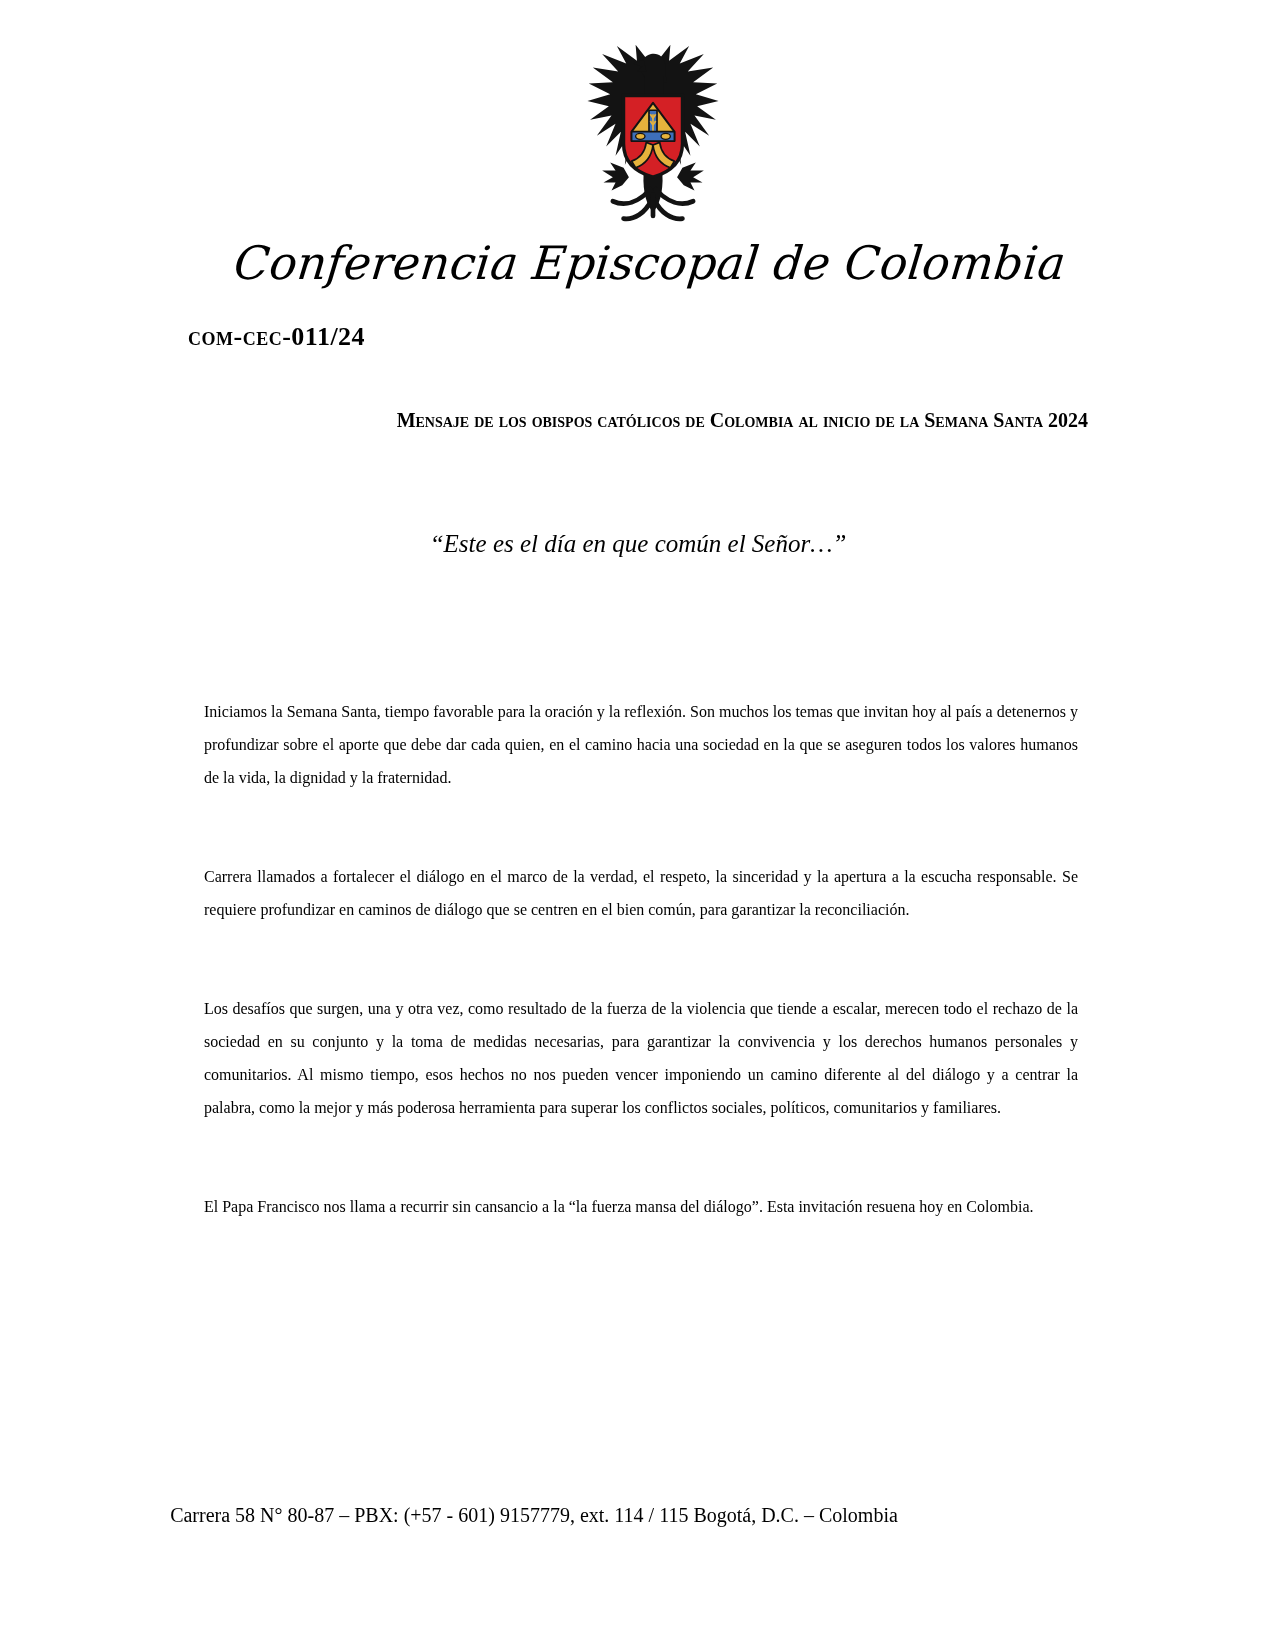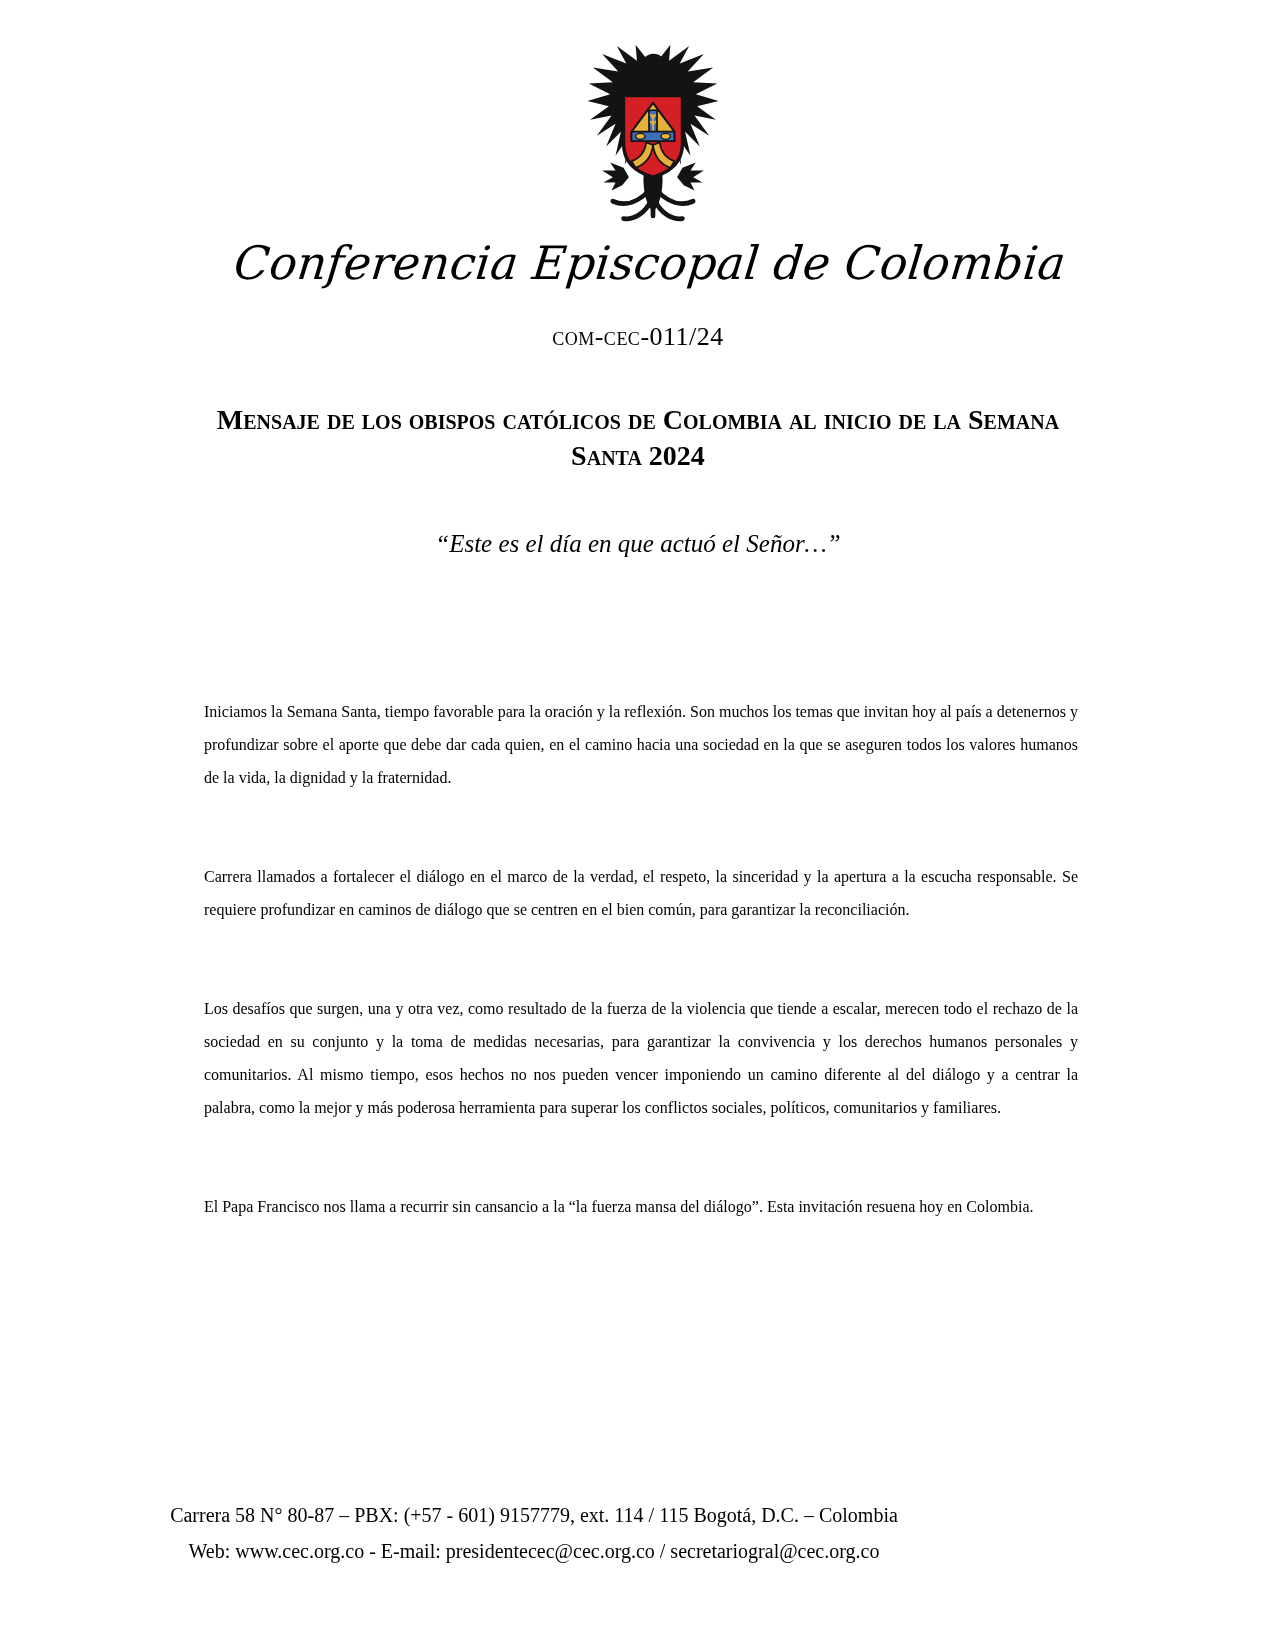--- a/index.html
+++ b/index.html
@@ -7,27 +7,27 @@
     position:relative; width:1276px; height:1651px; background:#ffffff;
     font-family:"Liberation Serif", serif; color:#000000; overflow:hidden;
   }
   .logo-wrap { position:absolute; top:34px; left:586px; width:134px; height:196px; }
   .script {
     position:absolute; top:236px; left:12px; width:1276px; text-align:center;
     font-family:"DejaVu Serif", serif; font-style:italic; font-size:46px;
     transform:skewX(-6deg); white-space:nowrap;
   }
   .reference {
-    position:absolute; top:322px; left:188px; width:900px; text-align:center;
-    font-weight:normal; font-size:26px;
+    position:absolute; top:322px; left:188px; width:900px; 
+    font-weight:bold; font-size:26px;
     text-transform:lowercase; font-variant:small-caps; letter-spacing:0.5px;
   }
   .title {
-    position:absolute; top:402px; left:188px; width:900px; text-align:center;
-    font-weight:bold; font-size:28px; line-height:36px; font-variant:small-caps;
+    position:absolute; top:402px; left:188px; width:900px; text-align:right;
+    font-weight:bold; font-size:20px; line-height:36px; font-variant:small-caps;
   }
   .quote {
     position:absolute; top:530px; left:188px; width:900px; text-align:center;
     font-style:italic; font-size:25px;
   }
   .source {
     position:absolute; top:584px; left:188px; width:900px; text-align:center;
     font-style:italic; font-size:25px;
   }
   .body-text {
@@ -91,28 +91,27 @@
       </g>
     </svg>
   </div>
 
   <div class="script">Conferencia Episcopal de Colombia</div>
 
   <div class="reference">COM-CEC-011/24</div>
 
   <div class="title">Mensaje de los obispos católicos de Colombia al inicio de la Semana Santa 2024</div>
 
-  <div class="quote">“Este es el día en que actuó el Señor…”</div>
+  <div class="quote">“Este es el día en que común el Señor…”</div>
 
 
   <div class="body-text">
     <p>Iniciamos la Semana Santa, tiempo favorable para la oración y la reflexión. Son muchos los temas que invitan hoy al país a detenernos y profundizar sobre el aporte que debe dar cada quien, en el camino hacia una sociedad en la que se aseguren todos los valores humanos de la vida, la dignidad y la fraternidad.</p>
     <p>Carrera llamados a fortalecer el diálogo en el marco de la verdad, el respeto, la sinceridad y la apertura a la escucha responsable. Se requiere profundizar en caminos de diálogo que se centren en el bien común, para garantizar la reconciliación.</p>
     <p>Los desafíos que surgen, una y otra vez, como resultado de la fuerza de la violencia que tiende a escalar, merecen todo el rechazo de la sociedad en su conjunto y la toma de medidas necesarias, para garantizar la convivencia y los derechos humanos personales y comunitarios. Al mismo tiempo, esos hechos no nos pueden vencer imponiendo un camino diferente al del diálogo y a centrar la palabra, como la mejor y más poderosa herramienta para superar los conflictos sociales, políticos, comunitarios y familiares.</p>
     <p>El Papa Francisco nos llama a recurrir sin cansancio a la “la fuerza mansa del diálogo”. Esta invitación resuena hoy en Colombia.</p>
   </div>
 
   <div class="footer">
     <div>Carrera 58 N° 80-87 – PBX: (+57 - 601) 9157779, ext. 114 / 115 Bogotá, D.C. – Colombia</div>
-    <div>Web: www.cec.org.co - E-mail: presidentecec@cec.org.co / secretariogral@cec.org.co</div>
   </div>
 
 </div>
 
 </body></html>

